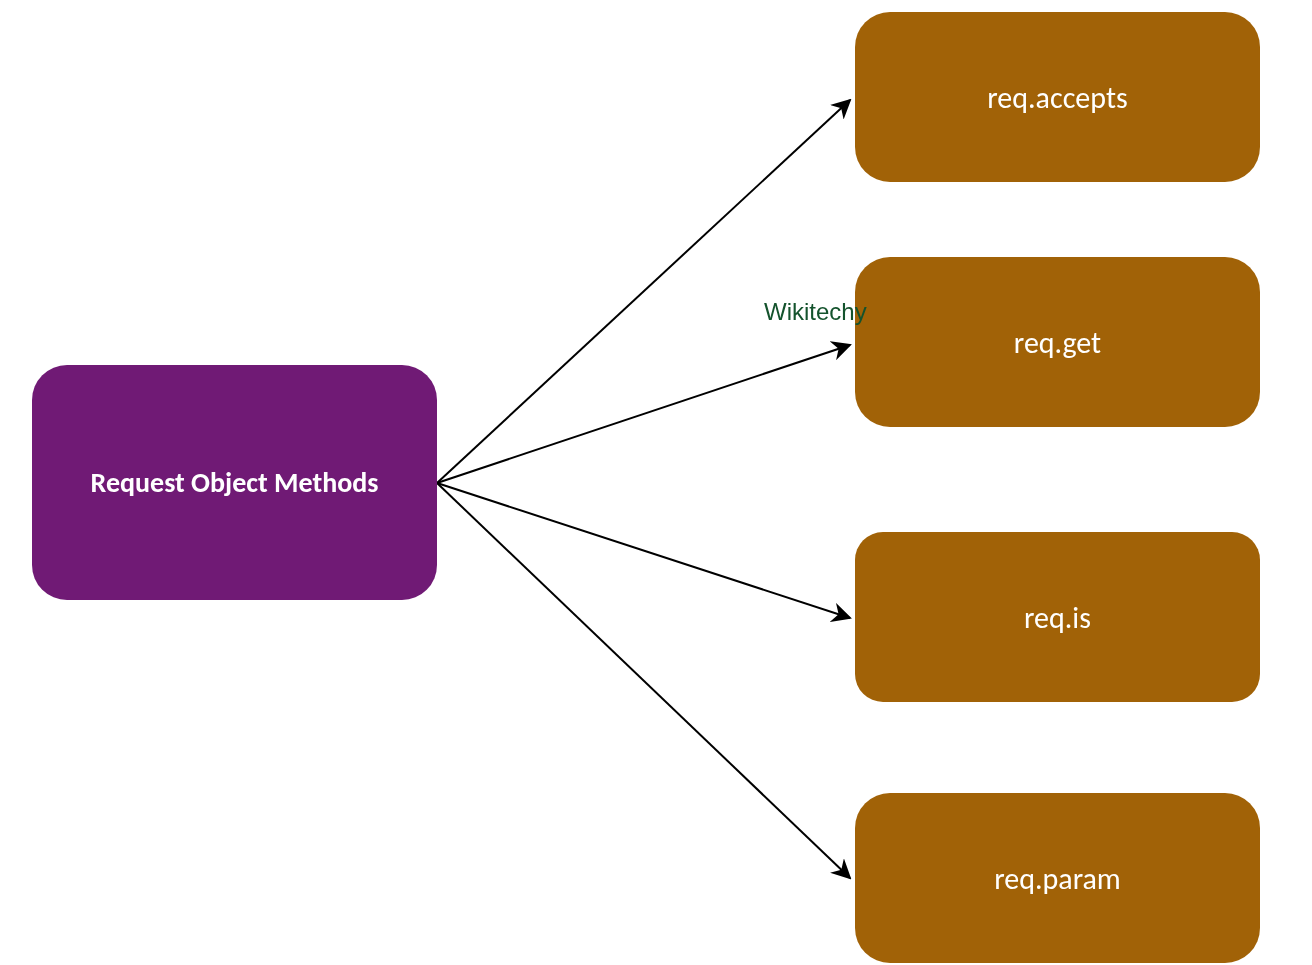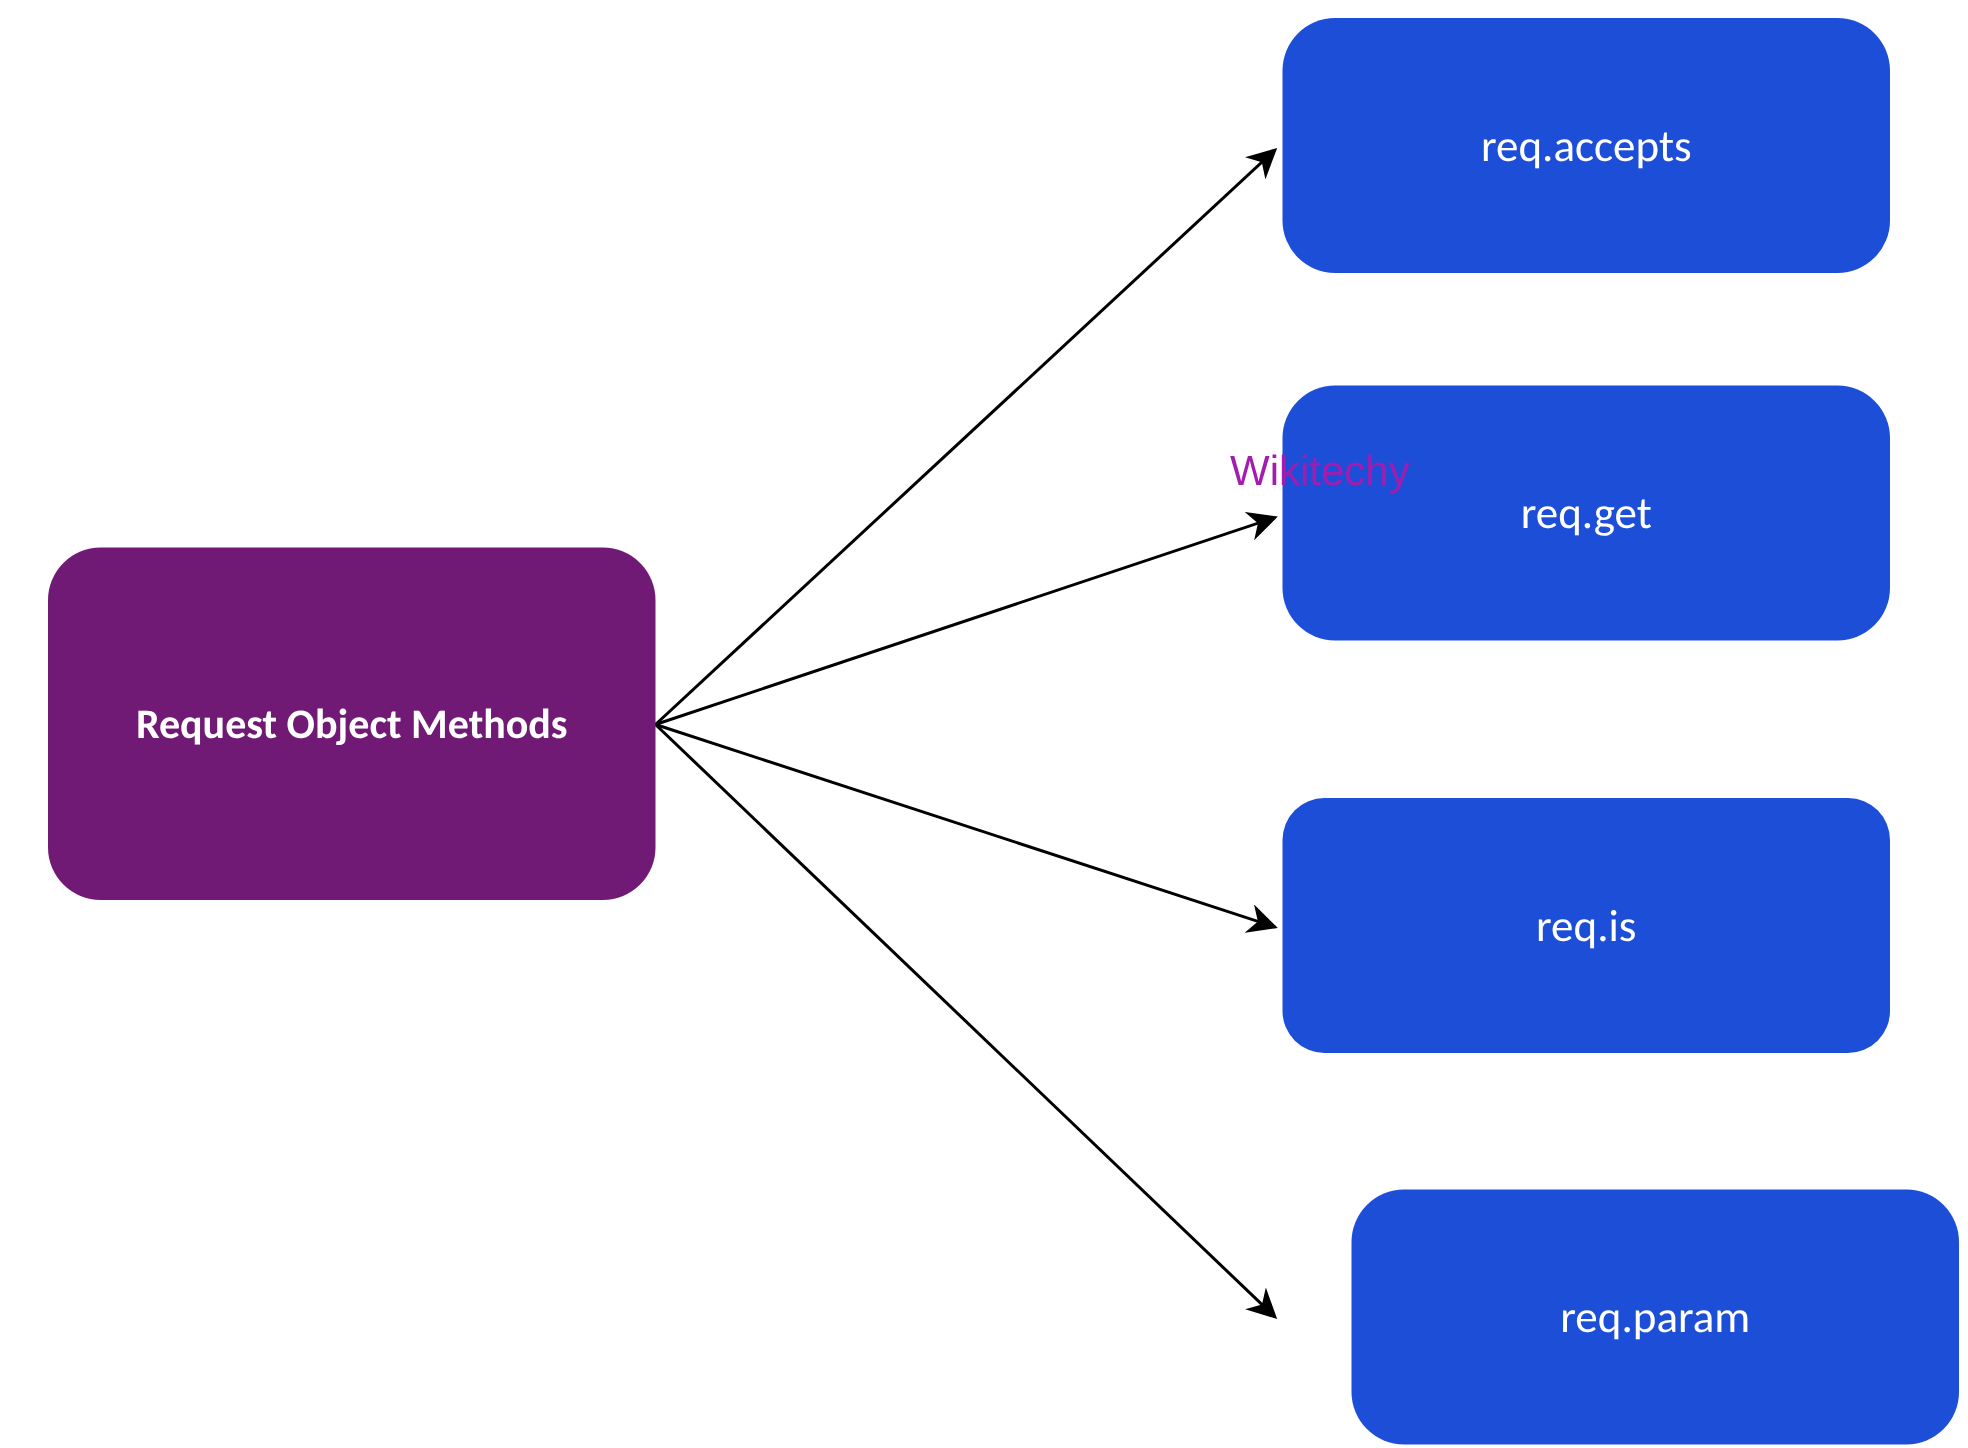--- a/index.html
+++ b/index.html
@@ -31,38 +31,38 @@
       background-color: #701a75;
       color: #ffffff;
       font-weight: bold;
       font-size: 28px;
       left: 32px;
       top: 365px;
       width: 405px;
       height: 235px;
     }
     .target-node {
-      background-color: #1d4ed8;
+      background-color: #a16207;
       color: #ffffff;
       font-weight: normal;
       font-size: 30px;
       width: 405px;
       height: 170px;
       left: 855px;
     }
     .target-1 { top: 12px; }
     .target-2 { top: 257px; text-align: right; }
     .target-3 { top: 532px; border-radius: 28px; }
-    .target-4 { top: 793px; margin-left: 46px; }
+    .target-4 { top: 793px; }
     .watermark {
       position: absolute;
-      color: #a21caf;
-      font-size: 28px;
+      color: #14532d;
+      font-size: 24px;
       font-family: Arial, sans-serif;
-      left: 820px;
+      left: 764px;
       top: 298px;
     }
     svg.arrows {
       position: absolute;
       top: 0;
       left: 0;
       width: 1312px;
       height: 965px;
       pointer-events: none;
     }

